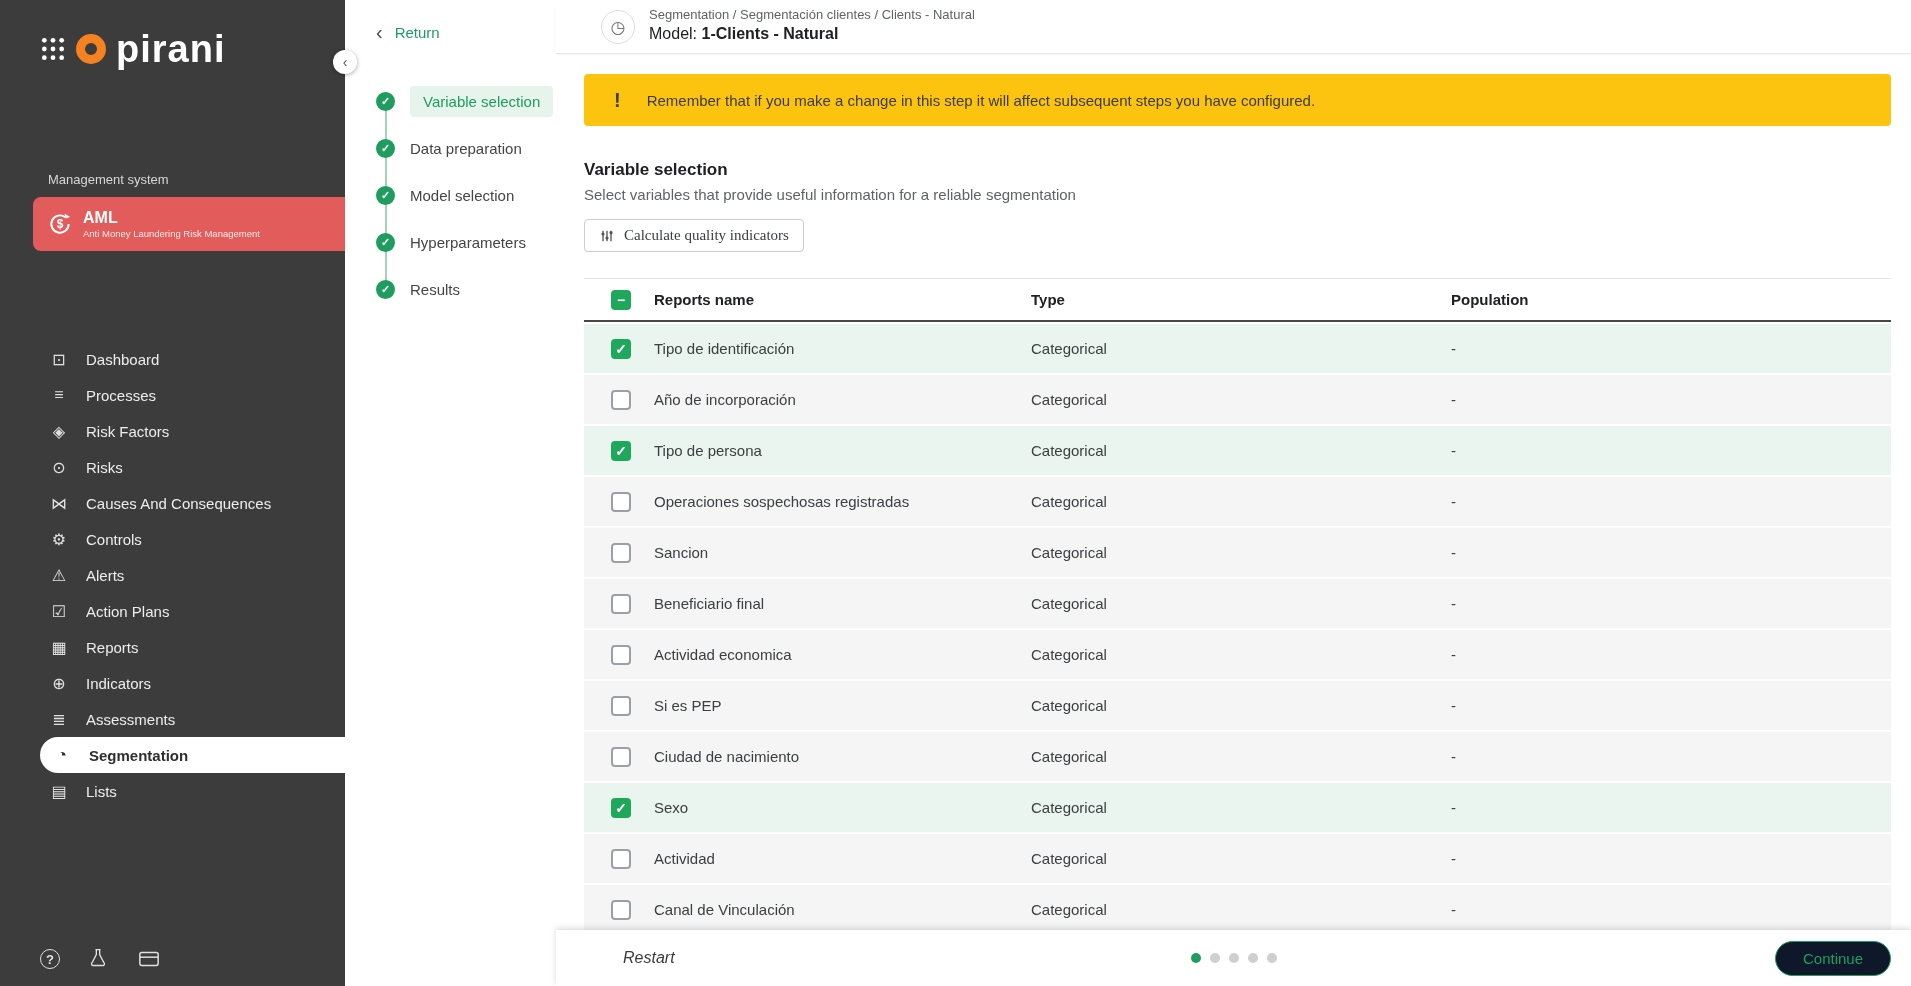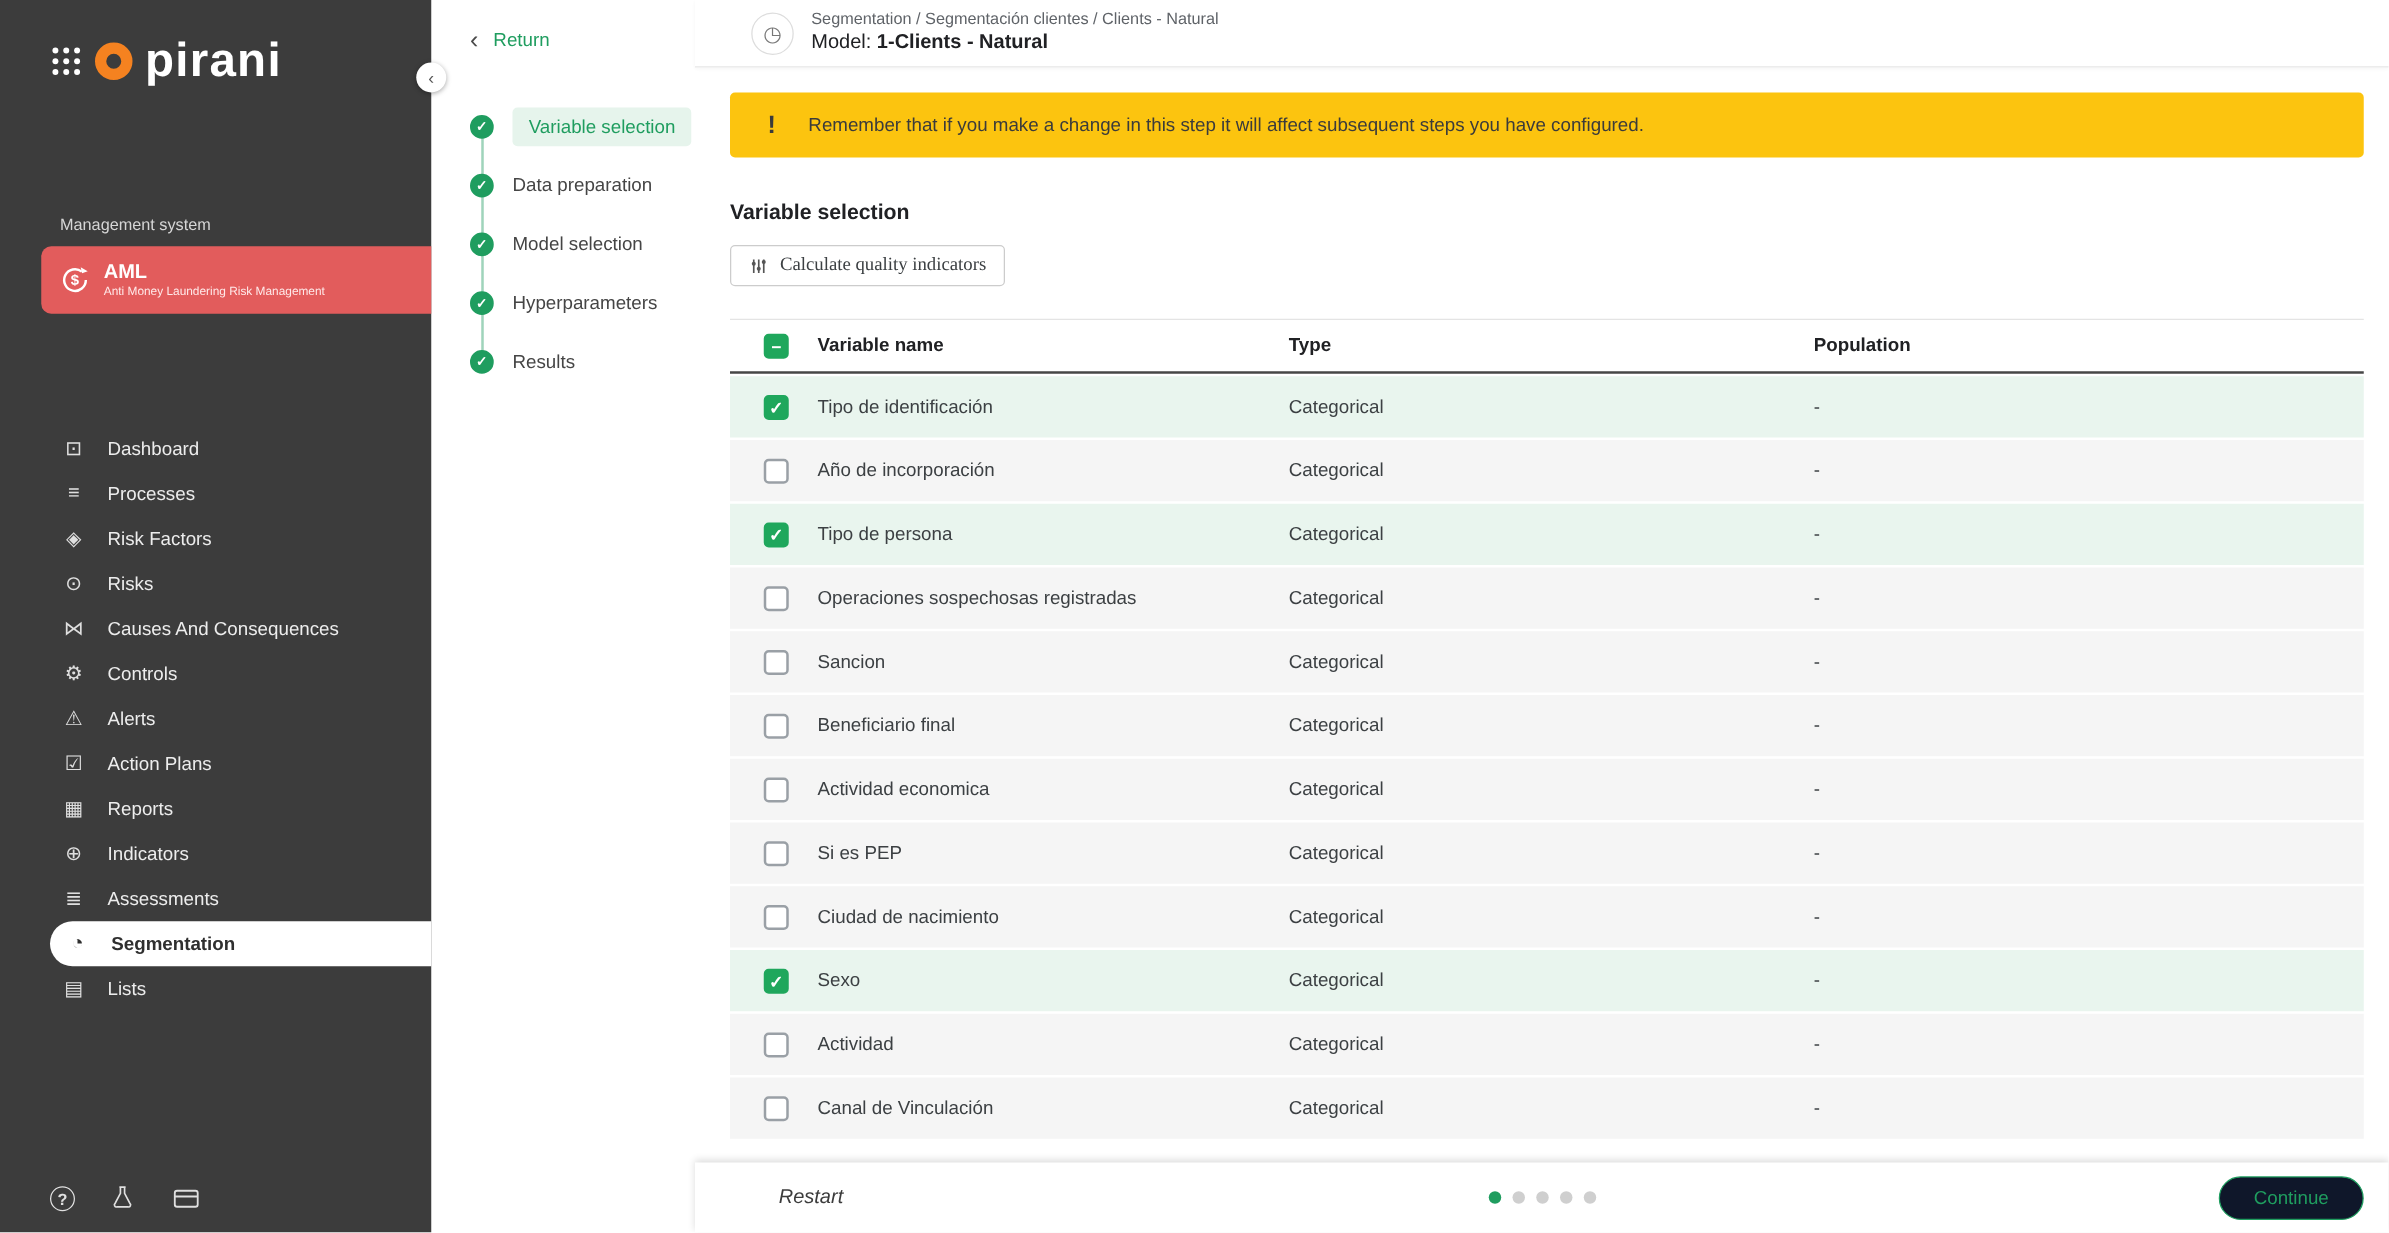--- a/index.html
+++ b/index.html
@@ -304,20 +304,21 @@
     </header>
 
     <div class="content">
 
       <div class="warning-banner">
         <span class="warn-icon">!</span>
         <span class="warn-text">Remember that if you make a change in this step it will affect subsequent steps you have configured.</span>
       </div>
 
       <div class="section-title">Variable selection</div>
+      <div class="section-subtitle">Select variables that provide useful information for a reliable segmentation</div>
 
       <button class="calc-btn">
         <span>
           <svg viewBox="0 0 24 24" width="16" height="16">
             <g stroke="#555555" stroke-width="2">
                 <line x1="6" y1="4" x2="6" y2="20"></line>
                 <line x1="12" y1="4" x2="12" y2="20"></line>
                 <line x1="18" y1="4" x2="18" y2="20"></line>
               </g>
             <g fill="#555555">
@@ -326,21 +327,21 @@
                 <circle cx="18" cy="7" r="2.4"></circle>
               </g>
           </svg>
         </span>
         <span>Calculate quality indicators</span>
       </button>
 
       <div class="var-table">
         <div class="t-header">
           <span class="cb cb-indeterminate"></span>
-          <span>Variable name</span>
+          <span>Reports name</span>
           <span>Type</span>
           <span>Population</span>
         </div>
         <div>
             <div class="t-row checked">
     <span class="cb cb-checked"></span>
     <span>Tipo de identificación</span>
     <span>Categorical</span>
     <span>-</span>
   </div>

